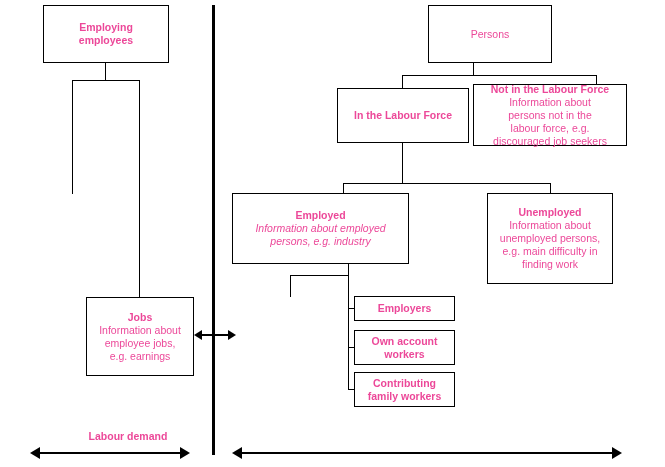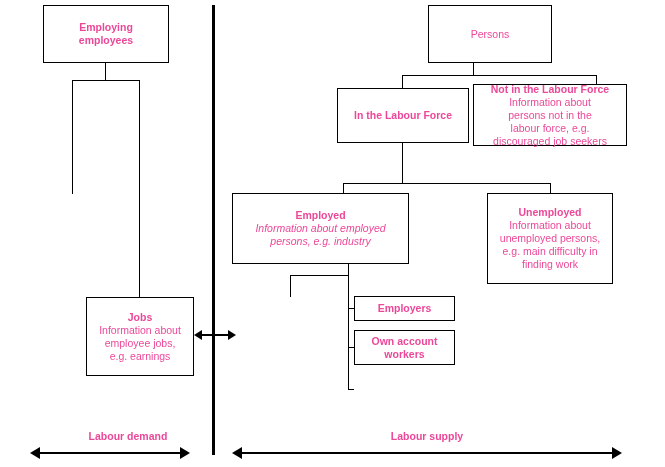--- a/index.html
+++ b/index.html
@@ -187,28 +187,31 @@
 
   <div class="box center-title" style="left:354px; top:296px; width:101px; height:25px;">
     <div class="ttl">Employers</div>
   </div>
 
   <div class="box center-title" style="left:354px; top:330px; width:101px; height:35px;">
     <div class="ttl">Own account</div>
     <div class="ttl">workers</div>
   </div>
 
+  <div class="box center-title" style="left:354px; top:372px; width:101px; height:35px;">
+    <div class="ttl">Contributing</div>
+    <div class="ttl">family workers</div>
+  </div>
 
   <div class="axis-label" style="left:48px; top:430px; width:160px;">Labour demand</div>
   <div class="arrowrow" style="left:30px; top:447px; width:160px;">
     <div class="head left"></div>
     <div class="shaft"></div>
     <div class="head right"></div>
   </div>
 
-  <div class="axis-label" style="left:232px; top:430px; width:390px;">Labour supply</div>
   <div class="arrowrow" style="left:232px; top:447px; width:390px;">
     <div class="head left"></div>
     <div class="shaft"></div>
     <div class="head right"></div>
   </div>
 
 </div>
 
 </body></html>

